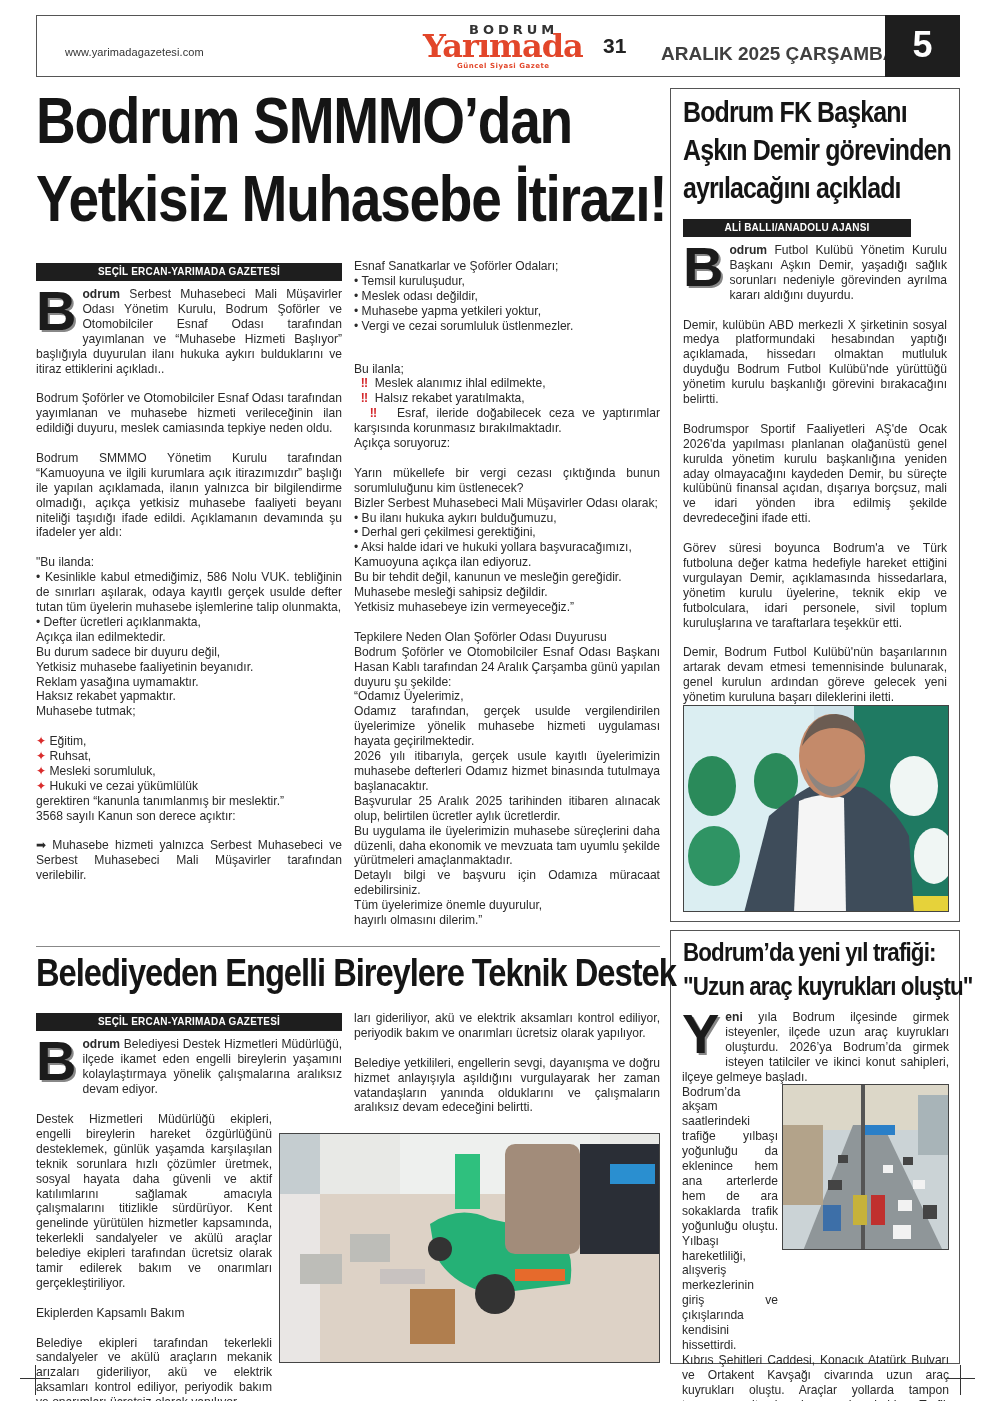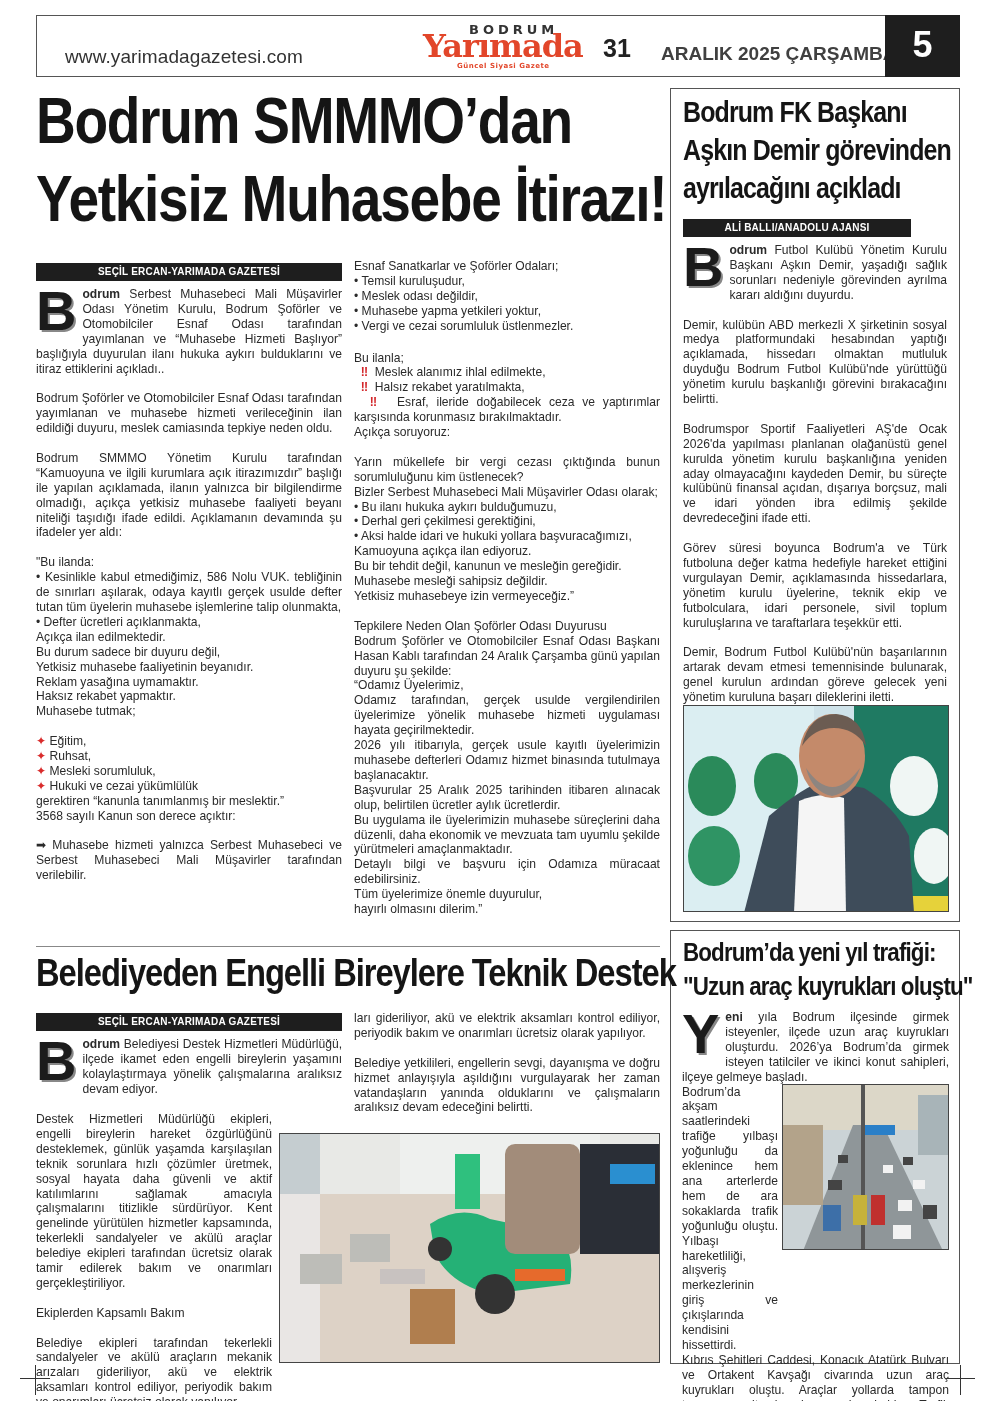--- a/index.html
+++ b/index.html
@@ -3,26 +3,26 @@
 <meta charset="utf-8">
 <style>
   * { box-sizing: border-box; margin: 0; padding: 0; }
   html, body { width: 996px; height: 1401px; background: #fff; overflow: hidden; }
   body { position: relative; font-family: "Liberation Sans", sans-serif; color: #1b1b1b; }
 
   .abs { position: absolute; }
 
   
   #header { left: 36px; top: 15px; width: 924px; height: 62px; border: 1.5px solid #555; }
-  #site-url { left: 28px; top: 30px; font-size: 19px; color: #333; letter-spacing: 0.1px; }
+  #site-url { left: 28px; top: 30px; font-size: 11px; color: #333; letter-spacing: 0.1px; }
   #logo { left: 386px; top: 6px; width: 165px; height: 52px; }
   #logo .bodrum { position:absolute; left: 46px; top: 0px; font-size: 13px; font-weight: bold; letter-spacing: 4px; color:#333; font-family:"DejaVu Sans", sans-serif; }
   #logo .yarimada { position:absolute; left: 0px; top: 4px; font-family: "DejaVu Serif", serif; font-size: 32px; color: #e2462a; letter-spacing: -1px; font-weight: bold; line-height: 40px; }
   #logo .tagline { position:absolute; left: 34px; top: 40px; font-size: 7px; font-weight: bold; color: #e2462a; letter-spacing: 0.5px; font-family:"DejaVu Sans", sans-serif; }
-  #date-day { left: 566px; top: 18px; font-size: 25px; font-weight: bold; color: #222; }
+  #date-day { left: 566px; top: 18px; font-size: 21px; font-weight: bold; color: #222; }
   #date-rest { left: 624px; top: 27px; font-size: 19px; font-weight: bold; color: #404040; }
   #page-number-box { left: 848px; top: -1.5px; width: 75px; height: 62px; background: #1e1e1e; color: #fff; font-size: 36px; font-weight: bold; text-align: center; line-height: 60px; }
 
   
   .headline { font-family: "Liberation Sans", sans-serif; font-weight: bold; color: #151515; letter-spacing: -1.5px; transform-origin: left top; }
   #main-headline-1 { left: 36px; top: 84px; font-size: 64px; transform: scaleX(0.86); white-space: nowrap; }
   #main-headline-2 { left: 36px; top: 162px; font-size: 64px; transform: scaleX(0.86); white-space: nowrap; }
 
   .byline { height: 18px; background: #1e1e1e; color: #fff; font-size: 10px; font-weight: bold; text-align: center; line-height: 18px; letter-spacing: 0.2px; }
 
@@ -110,21 +110,21 @@
     <div><span class="pin">✦</span> <span>Ruhsat,</span></div>
     <div><span class="pin">✦</span> <span>Mesleki sorumluluk,</span></div>
     <div><span class="pin">✦</span> <span>Hukuki ve cezai yükümlülük</span></div>
     <div>gerektiren “kanunla tanımlanmış bir meslektir.”</div>
     <div style="margin-bottom:14.9px">3568 sayılı Kanun son derece açıktır:</div>
   </div>
   <p><span>➡</span><span> Muhasebe hizmeti yalnızca Serbest Muhasebeci ve Serbest Muhasebeci Mali Müşavirler tarafından verilebilir.</span></p>
 </div>
 
 <div id="a1-col2" class="abs body">
-  <div class="left" style="margin-bottom:17px">
+  <div class="left" style="margin-bottom:28px">
     <div>Esnaf Sanatkarlar ve Şoförler Odaları;</div>
     <div>• Temsil kuruluşudur,</div>
     <div>• Meslek odası değildir,</div>
     <div>• Muhasebe yapma yetkileri yoktur,</div>
     <div>• Vergi ve cezai sorumluluk üstlenmezler.</div>
   </div>
   <div style="margin-bottom:14.9px">
     <div>Bu ilanla;</div>
     <div>&nbsp;&nbsp;<span class="ic-red">‼</span>&nbsp; <span>Meslek alanımız ihlal edilmekte,</span></div>
     <div>&nbsp;&nbsp;<span class="ic-red">‼</span>&nbsp; <span>Halsız rekabet yaratılmakta,</span></div>

